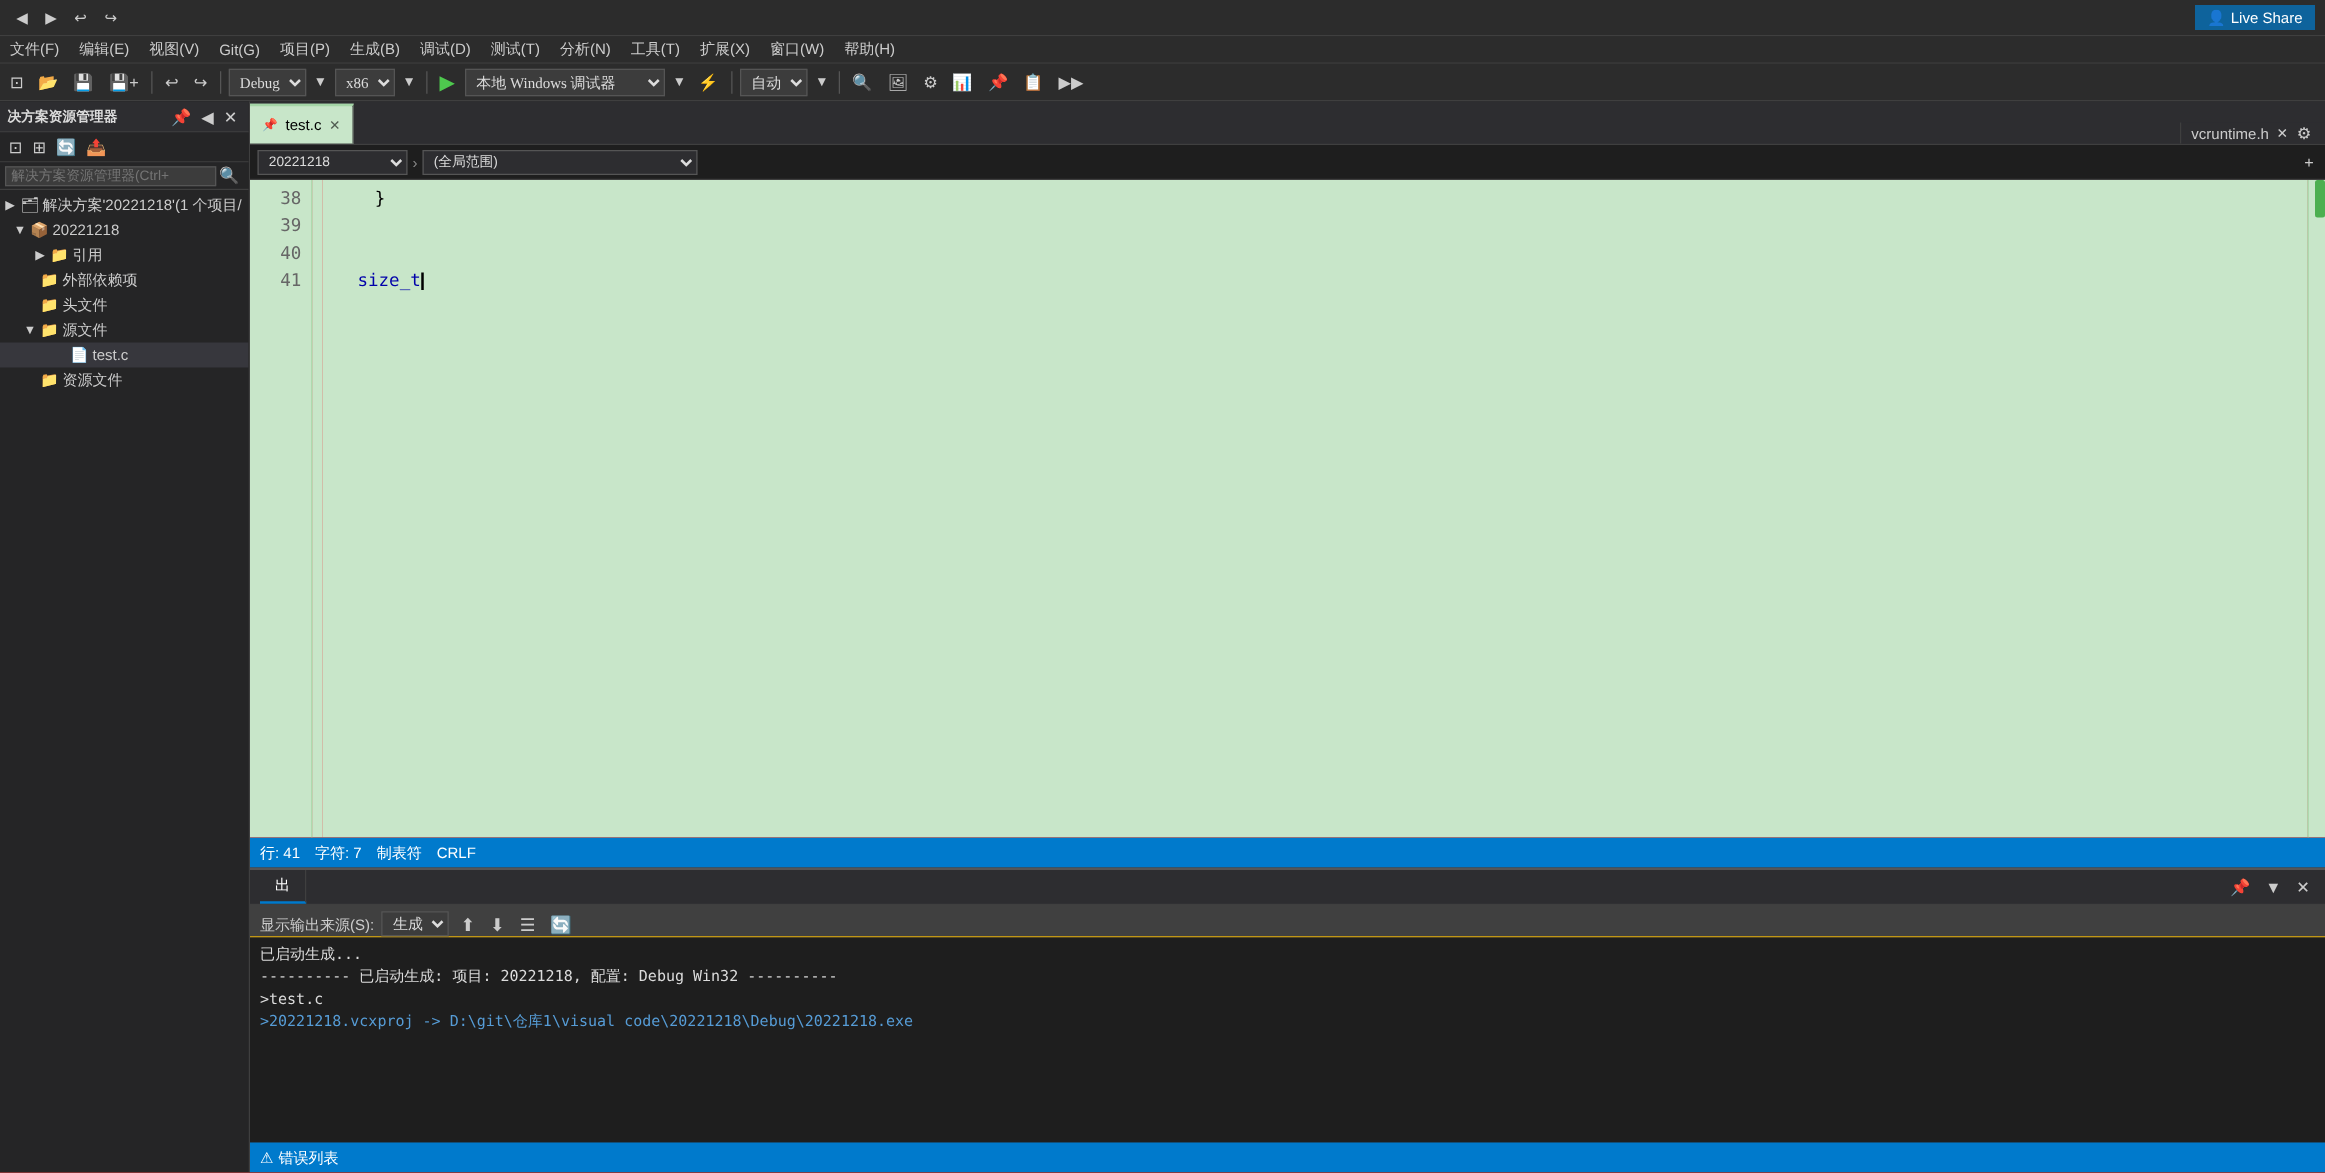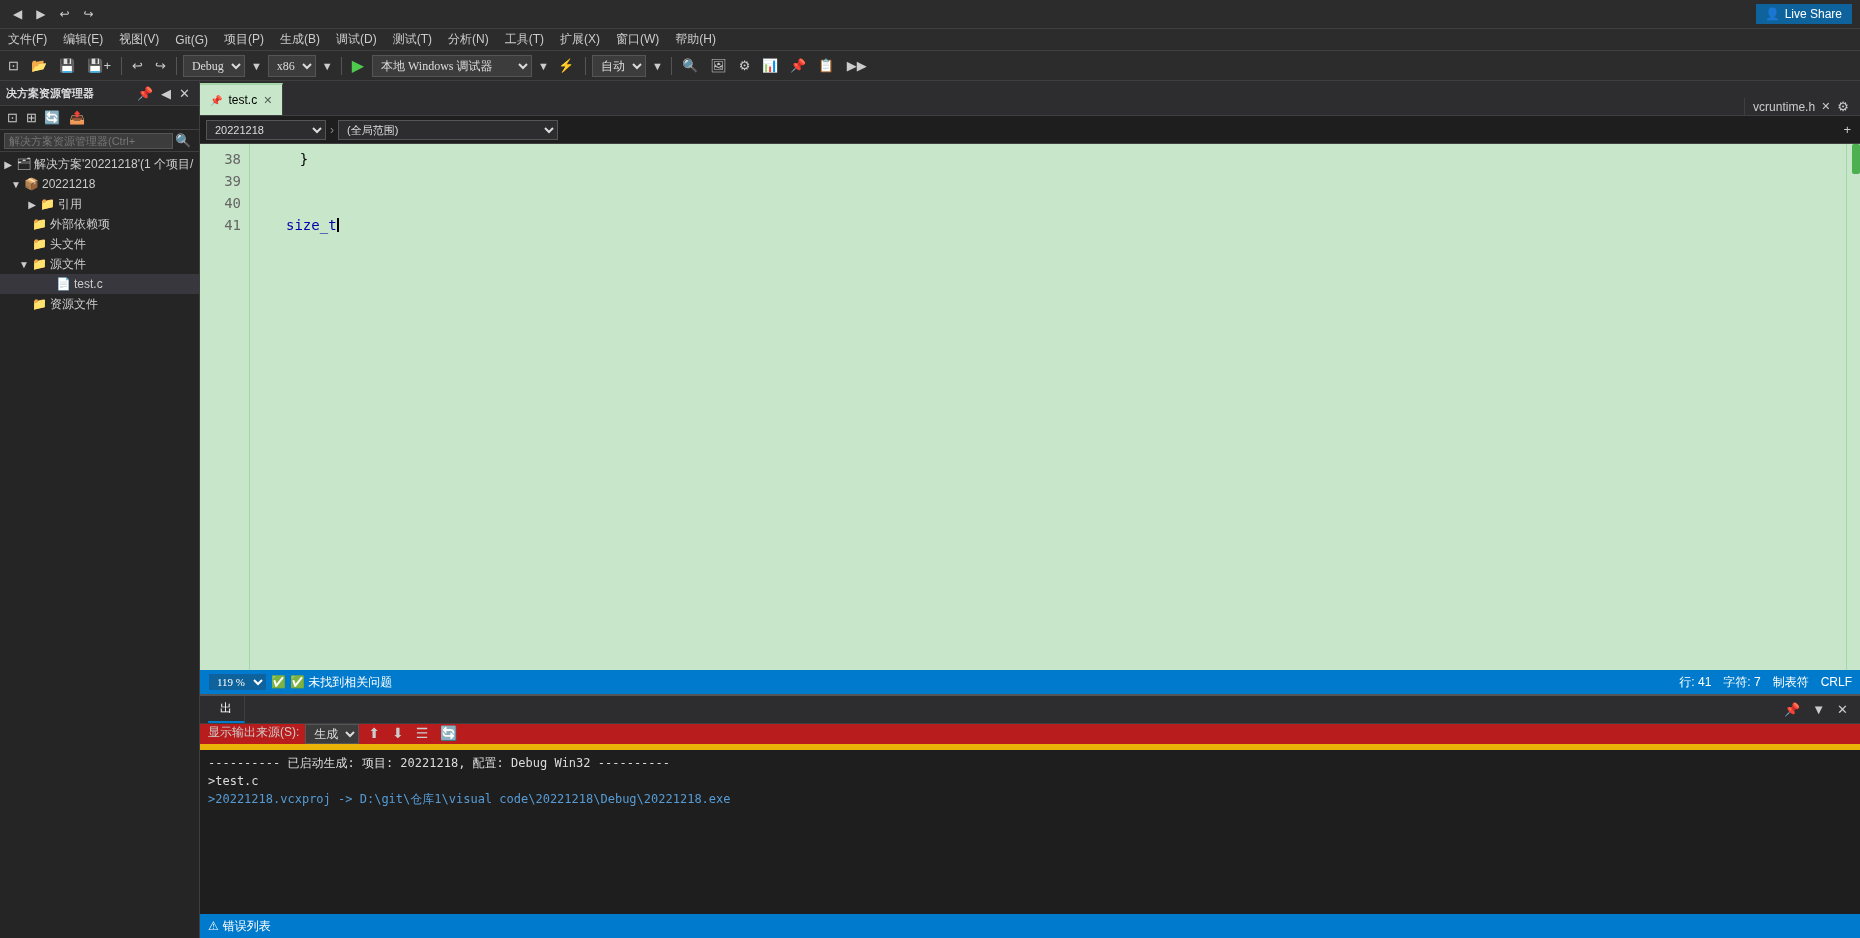--- a/index.html
+++ b/index.html
@@ -302,26 +302,26 @@
       background: none;
       border: none;
       color: #ccc;
       cursor: pointer;
       font-size: 13px;
       padding: 1px 4px;
     }
 
     #output-toolbar {
       height: 26px;
-      background: #b91c1c;
-      display: flex;
-      align-items: flex-start;
+      background: #404040;
+      display: flex;
+      align-items: flex-end;
       padding: 0 8px;
       gap: 6px;
-      border-bottom: 6px solid #eab308;
+      border-bottom: 1px solid #eab308;
     }
     .output-label { color: #ccc; font-size: 12px; }
     .output-select {
       background: #3c3c3c;
       border: 1px solid #555;
       color: #dcdcdc;
       padding: 1px 4px;
       font-size: 12px;
       height: 20px;
     }
@@ -574,29 +574,20 @@
             <div class="code-line"></div>
             <div class="code-line"></div>
             <div class="code-line">    <span class="code-keyword">size_t</span><span class="cursor"></span></div>
           </div>
           <div id="right-scrollbar">
             <div class="scrollbar-thumb" style="top:0;height:30px;"></div>
           </div>
         </div>
 
         <div id="editor-status">
-          <div id="editor-status-left">
-            <span style="display:flex;align-items:center;gap:2px;">
-              <select class="toolbar-select" style="background:#0e639c;border-color:#0078d4;color:white;height:18px;font-size:11px;">
-                <option>119 %</option>
-              </select>
-            </span>
-            <span>✅</span>
-            <span>✅ 未找到相关问题</span>
-          </div>
           <div id="editor-status-right">
             <span>行: 41</span>
             <span>字符: 7</span>
             <span>制表符</span>
             <span>CRLF</span>
           </div>
         </div>
 
         <div style="height:220px;display:flex;flex-direction:column;border-top:2px solid #555;">
           <div id="bottom-panel-header">
@@ -613,20 +604,21 @@
             <span class="output-label">显示输出来源(S):</span>
             <select class="output-select">
               <option>生成</option>
             </select>
             <button class="output-btn">⬆</button>
             <button class="output-btn">⬇</button>
             <button class="output-btn">☰</button>
             <button class="output-btn">🔄</button>
           </div>
           <div id="output-content">
+            <div class="output-line">已启动生成...</div>
             <div class="output-line">---------- 已启动生成: 项目: 20221218, 配置: Debug Win32 ----------</div>
             <div class="output-line">&gt;test.c</div>
             <div class="output-line output-success">&gt;20221218.vcxproj -&gt; D:\git\仓库1\visual code\20221218\Debug\20221218.exe</div>
           </div>
         </div>
 
         <div id="error-panel">
           <div class="error-item">
             <span>⚠</span>
             <span>错误列表</span>

